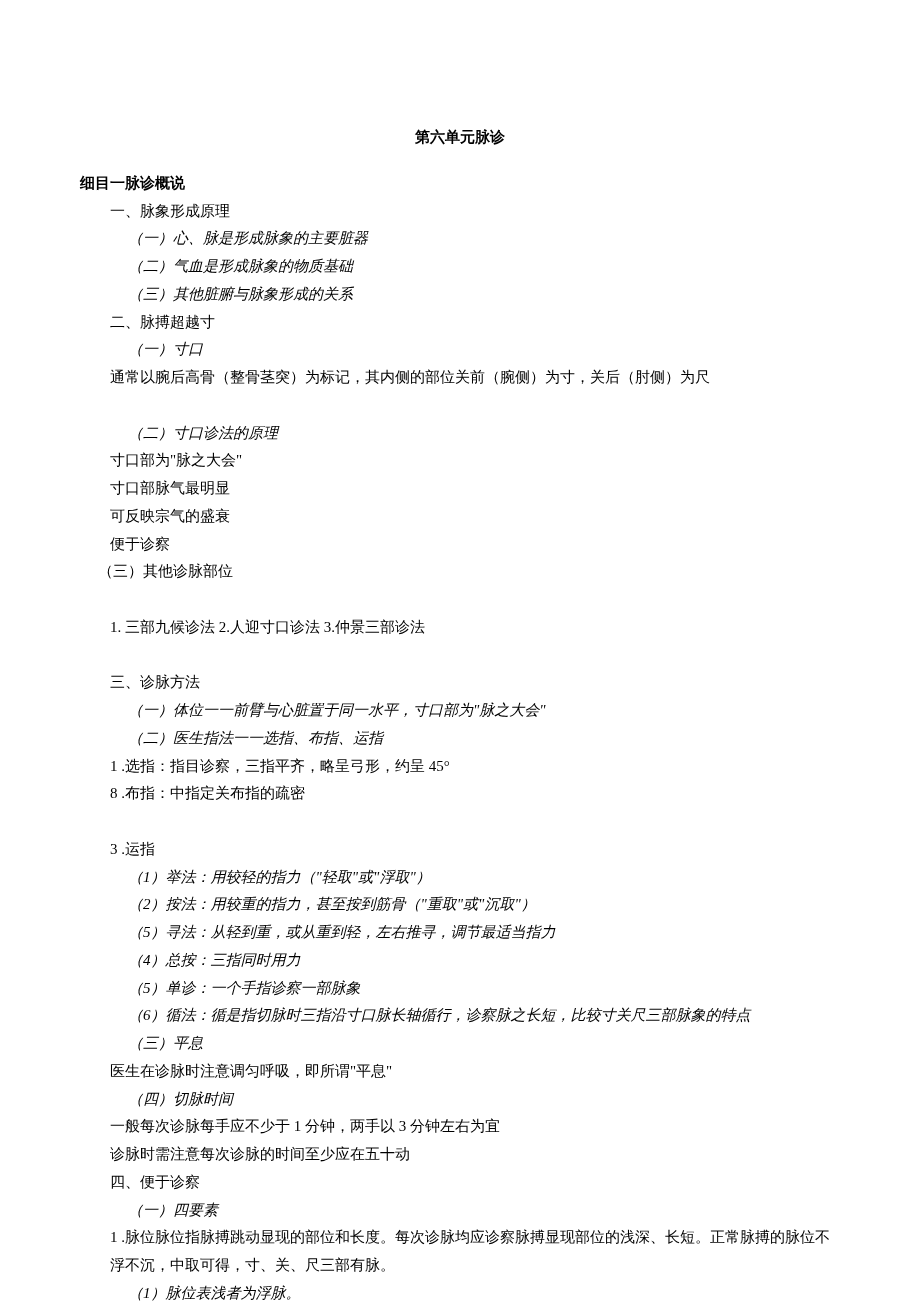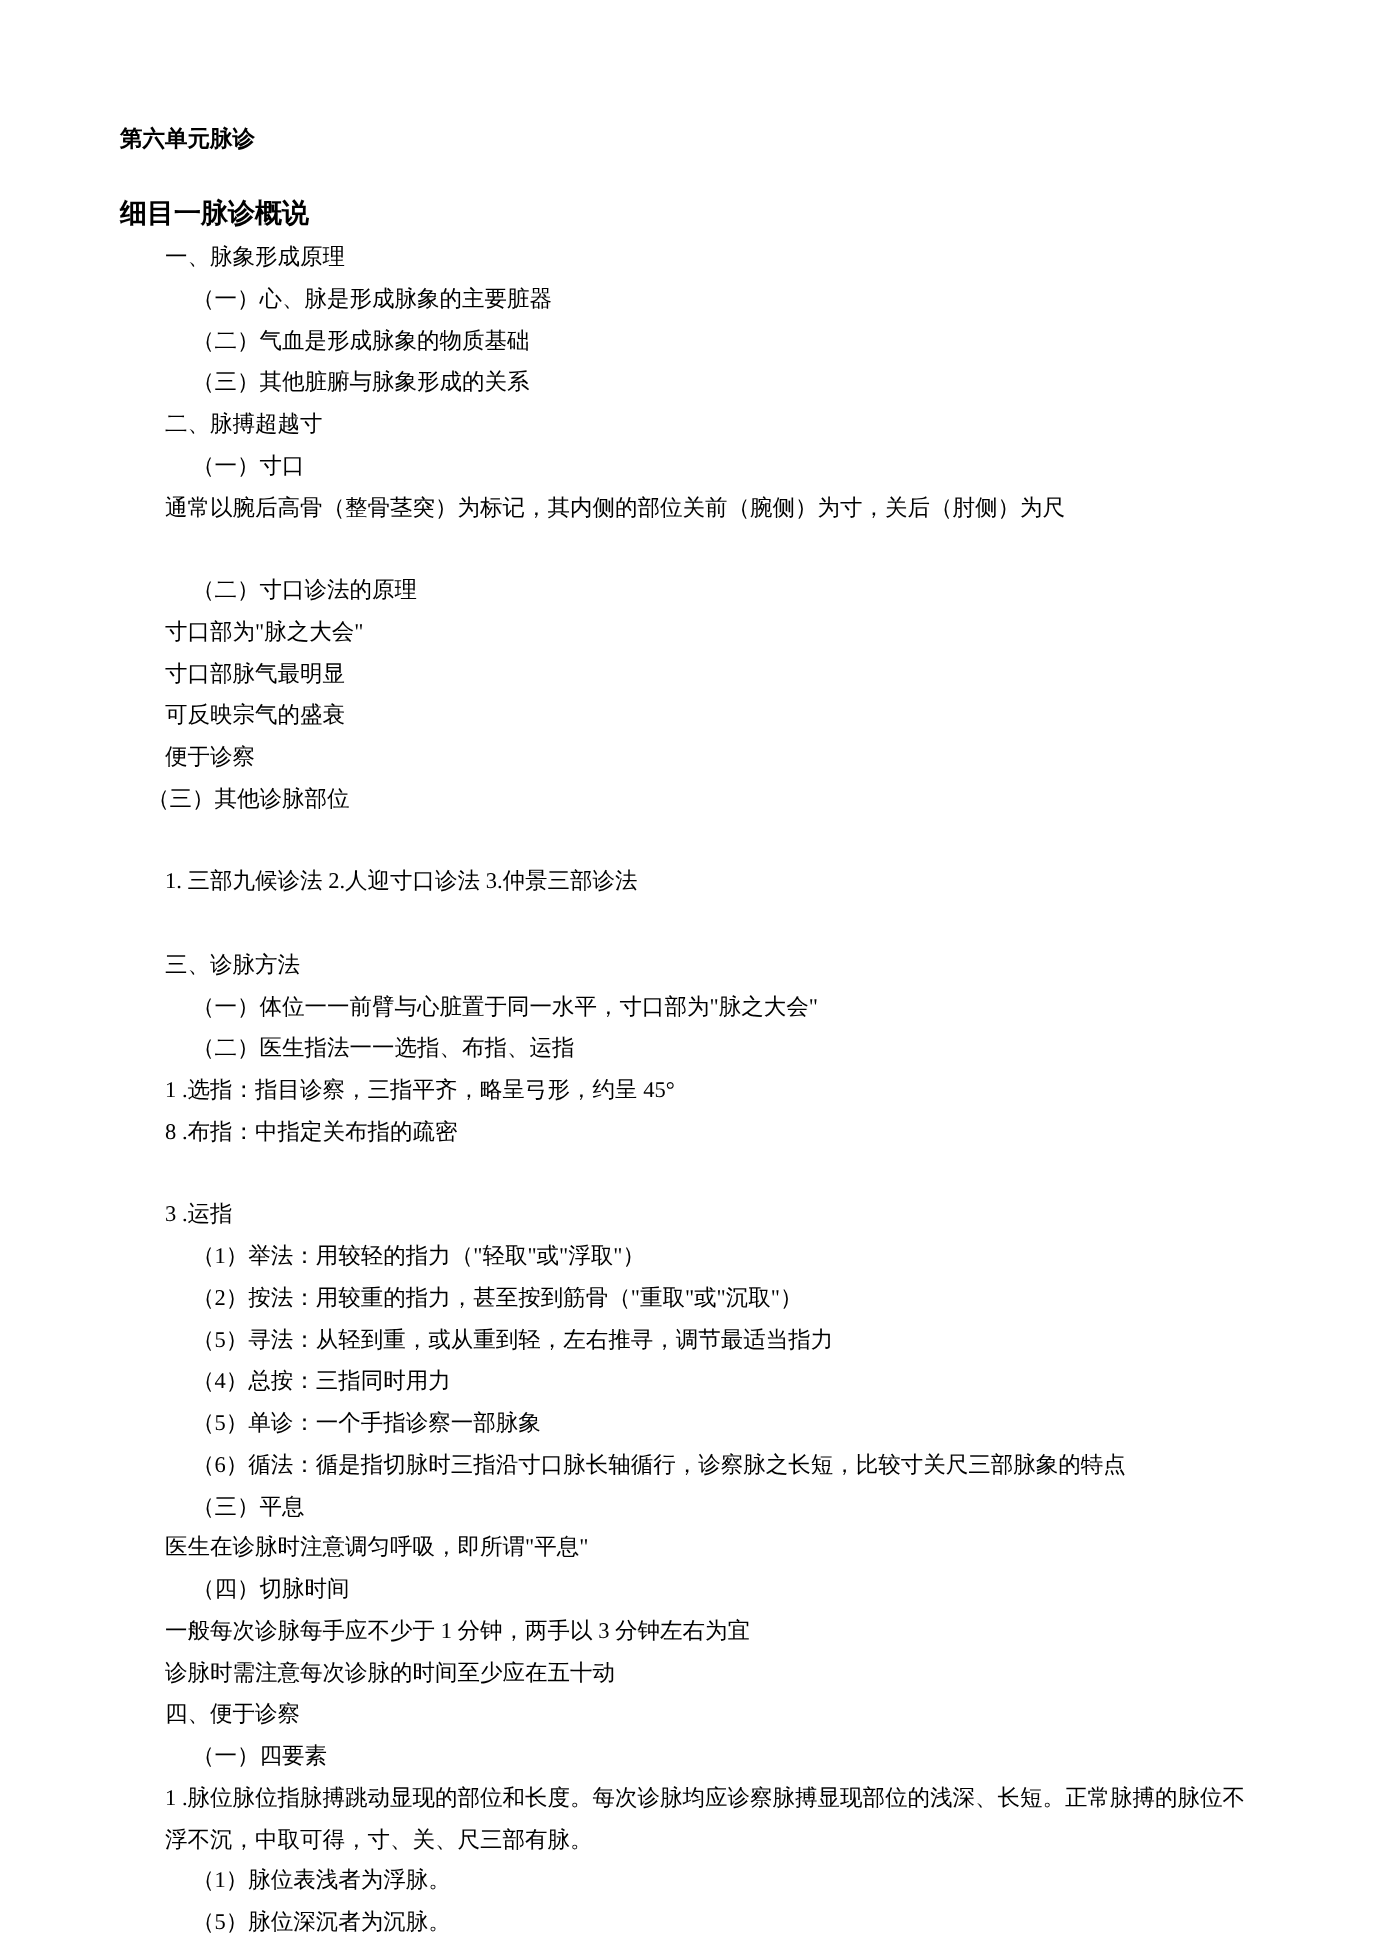--- a/index.html
+++ b/index.html
@@ -7,31 +7,33 @@
     font-size: 15px;
     line-height: 1.85;
     color: #000;
     background: #fff;
     margin: 0;
     padding: 80px 80px 60px 80px;
     width: 920px;
     box-sizing: border-box;
   }
   .title {
+    text-align: center;
     font-weight: bold;
     font-size: 15px;
     margin-bottom: 18px;
+    margin-top: 44px;
   }
   .heading {
     font-weight: bold;
-    font-size: 18px;
+    font-size: 15px;
     margin: 0;
   }
   .ind1 { margin-left: 2em; }
-  .ind2 { margin-left: 3.2em; }
+  .ind2 { margin-left: 3.2em; font-style: italic; }
   .ind1-alt { margin-left: 1.2em; }
   p { margin: 0; }
   .gap { height: 1.85em; }
 </style>
 </head>
 <body>
 
 <p class="title">第六单元脉诊</p>
 
 <p class="heading">细目一脉诊概说</p>

